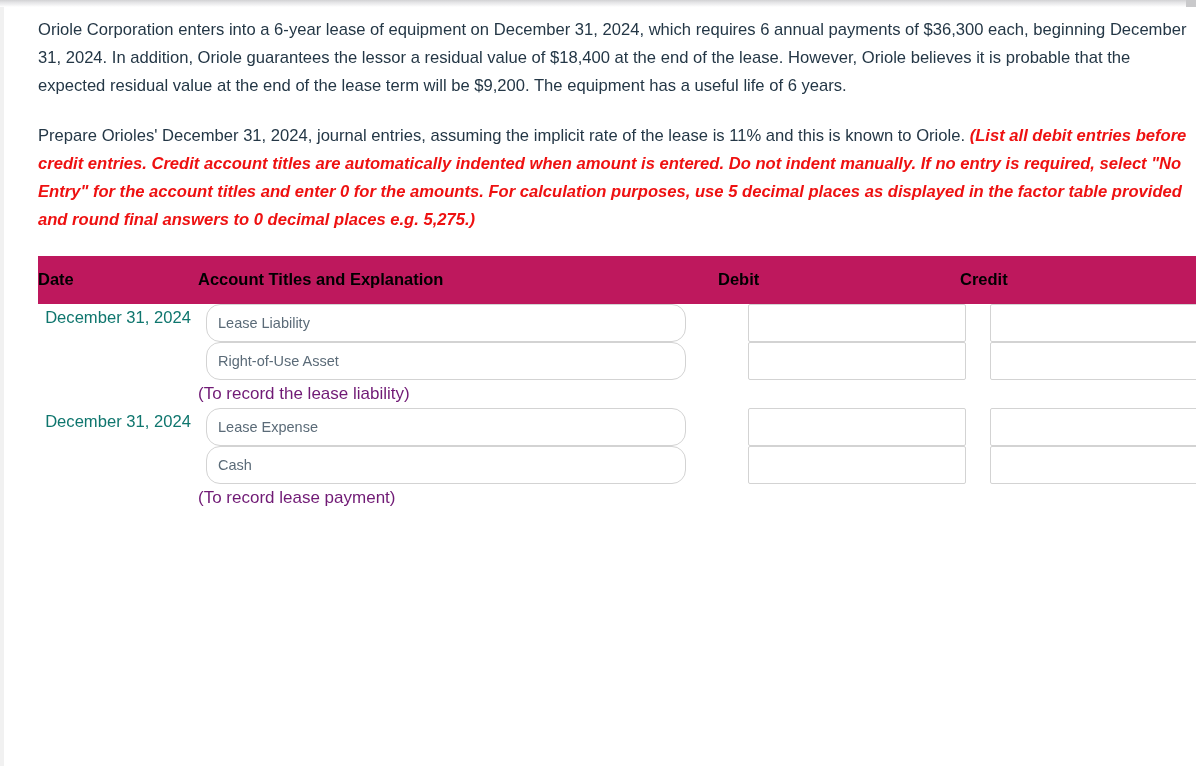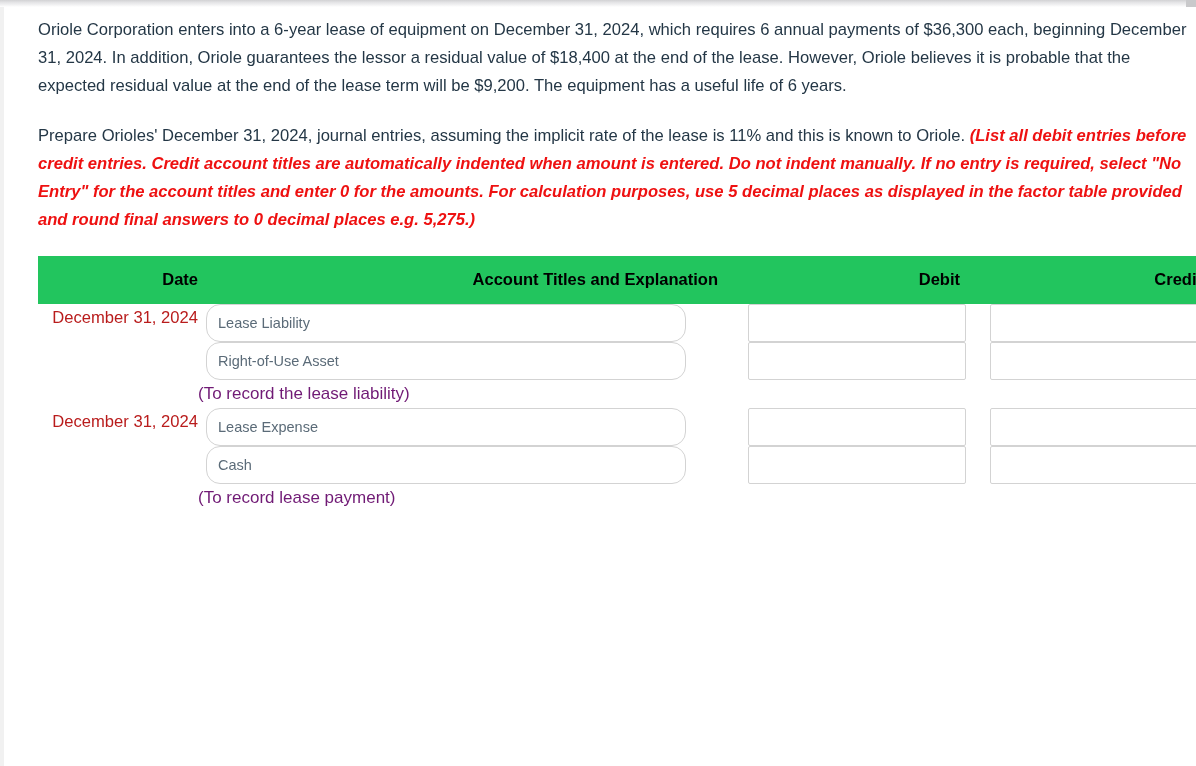--- a/index.html
+++ b/index.html
@@ -69,44 +69,44 @@
     text-decoration: none;
     cursor: pointer;
   }
   
   table.journal {
     border-collapse: collapse;
     width: 1164px;
     table-layout: fixed;
   }
   table.journal thead th {
-    background: #22c55e;
+    background: #be185d;
     font-size: 16.5px;
     font-weight: bold;
     color: #000000;
     padding: 14px 0 15px 0;
-    text-align: right;
+    text-align: left;
     vertical-align: middle;
   }
   th.col-date   { width: 160px; }
   th.col-acct   { width: 520px; text-align: left; padding-left: 160px; }
   th.col-debit  { width: 242px; }
   th.col-credit { width: 242px; }
 
   table.journal td {
     padding: 0;
     vertical-align: top;
     background: #ffffff;
   }
   td.date-cell {
     font-size: 16.6px;
     line-height: 27px;
-    color: #b91c1c;
+    color: #0f766e;
     padding: 12px 16px 0 12px;
-    text-align: right;
+    text-align: center;
   }
   td.cell-pad { padding-top: 12px; }
 
   .txt-input {
     box-sizing: border-box;
     width: 480px;
     height: 38px;
     margin: 0 0 0 8px;
     border: 1px solid #d3d3d3;
     border-radius: 14px;

